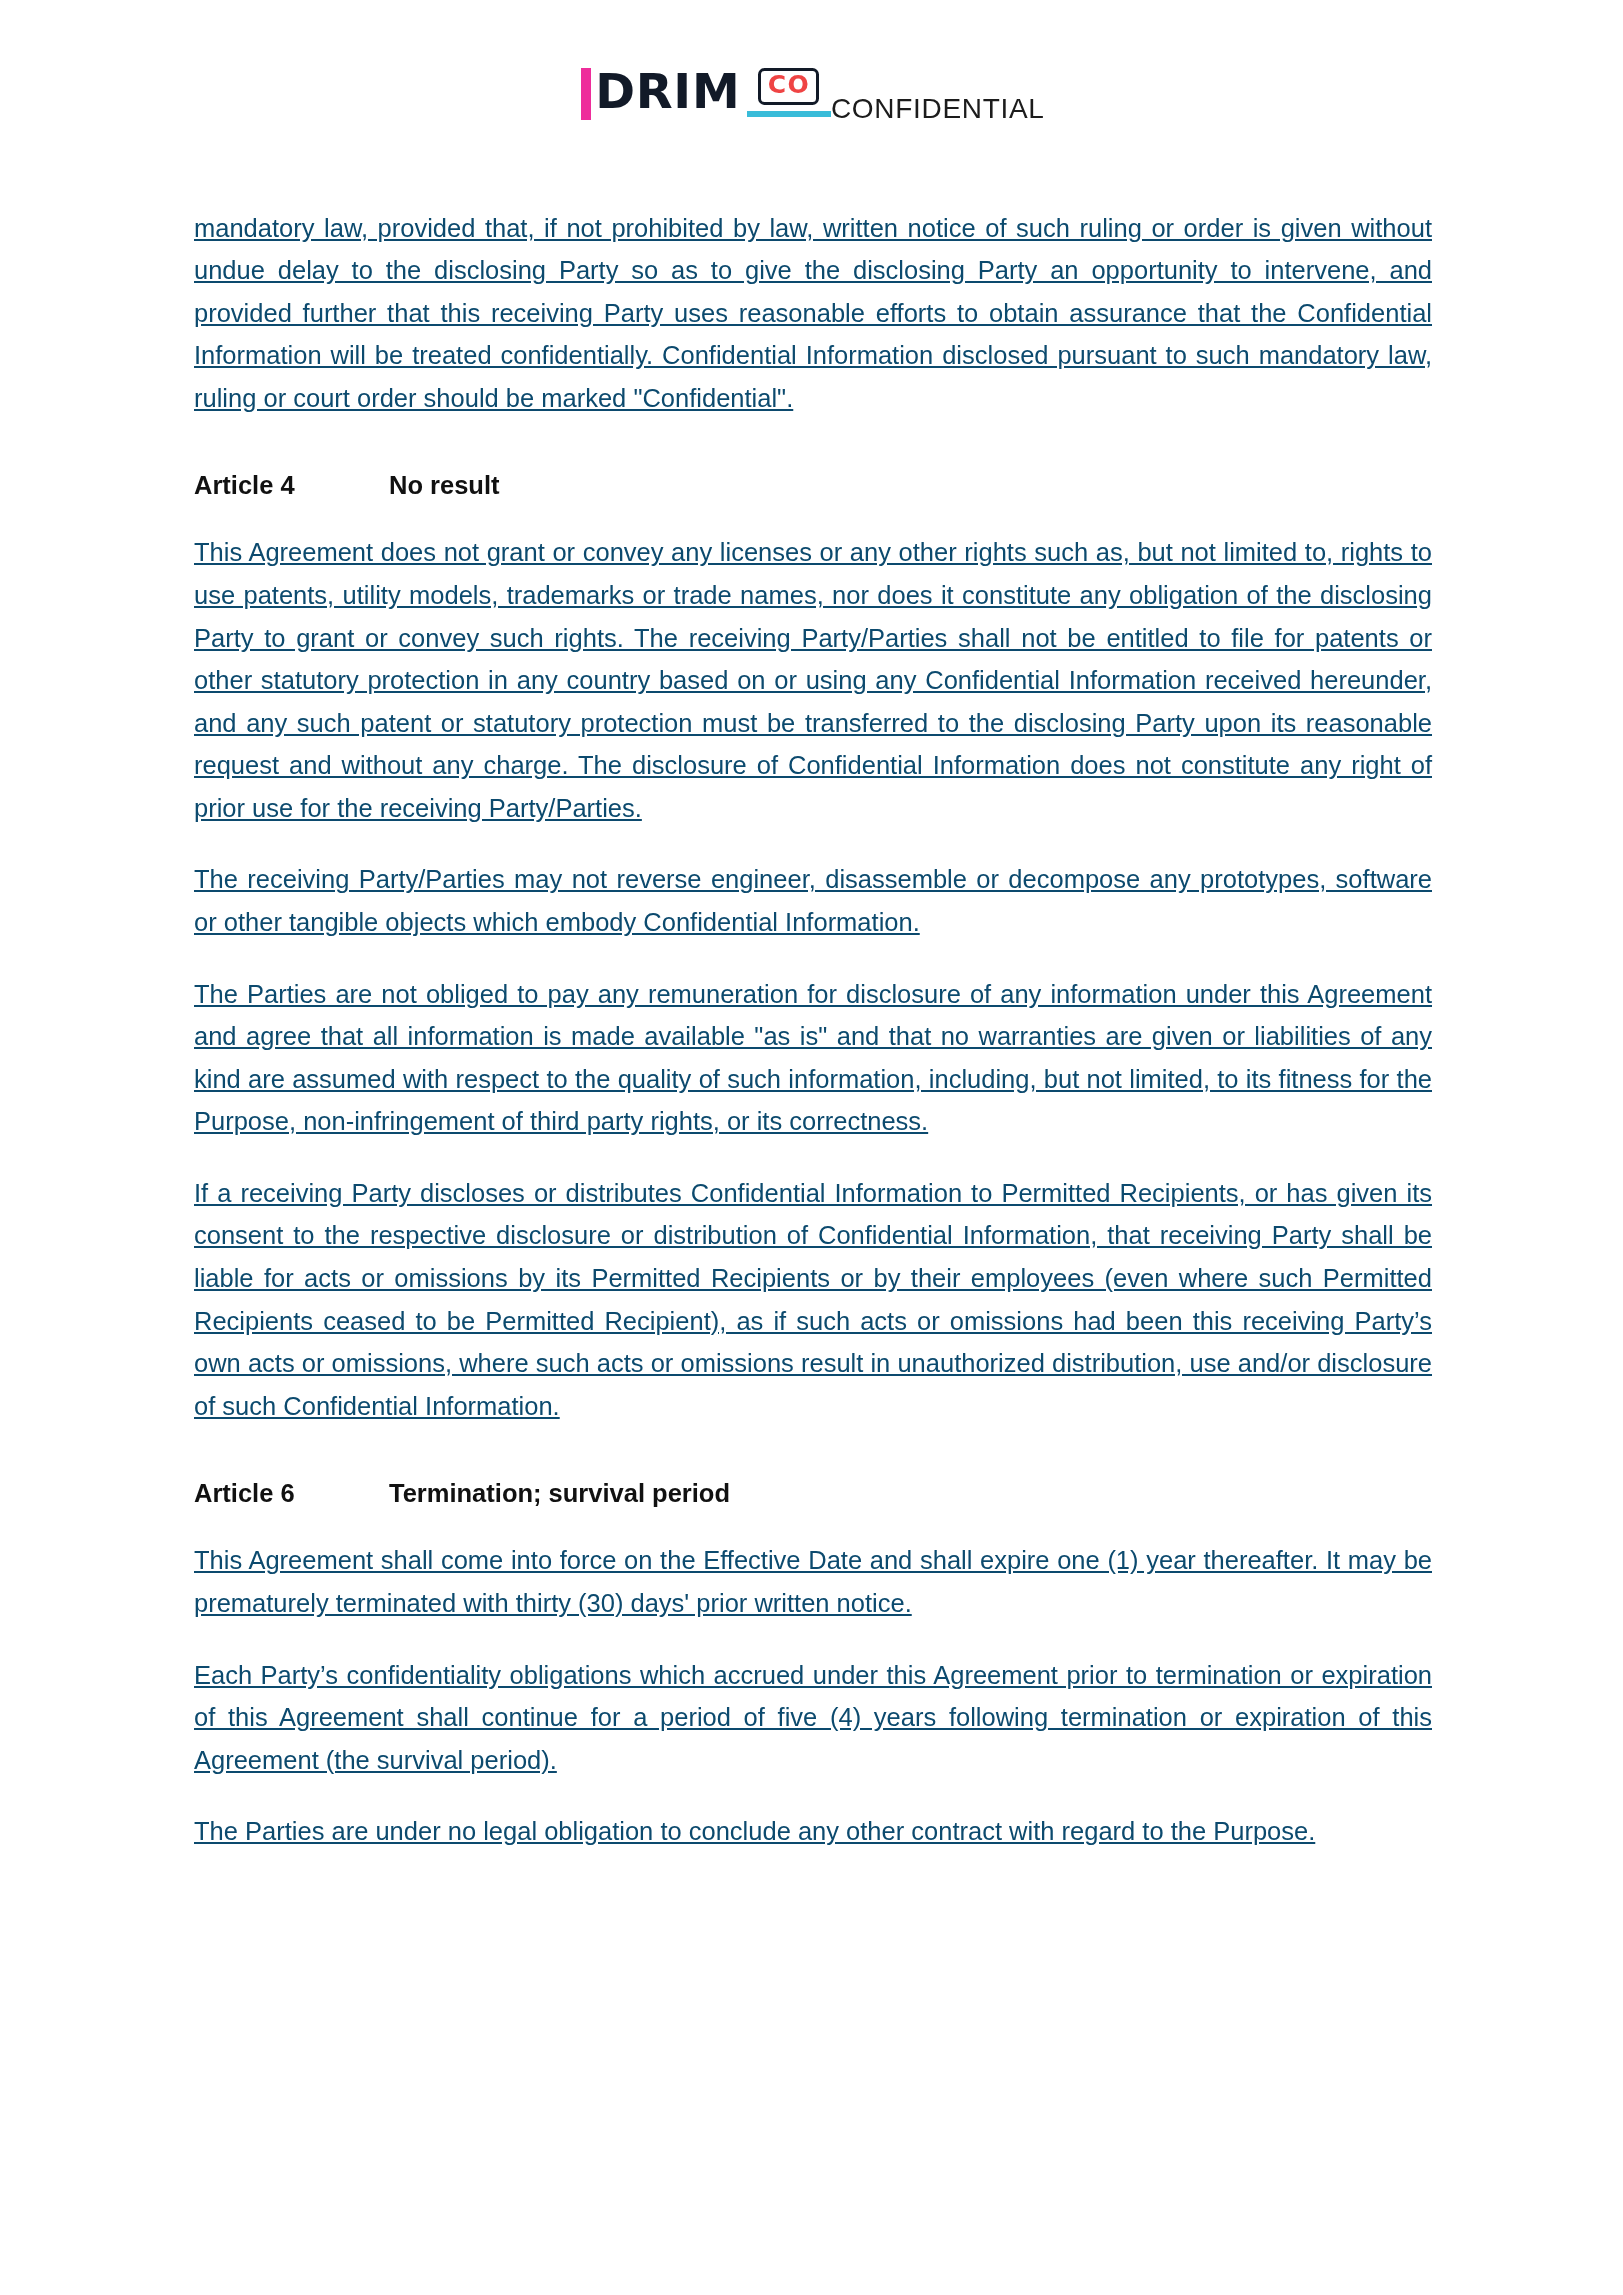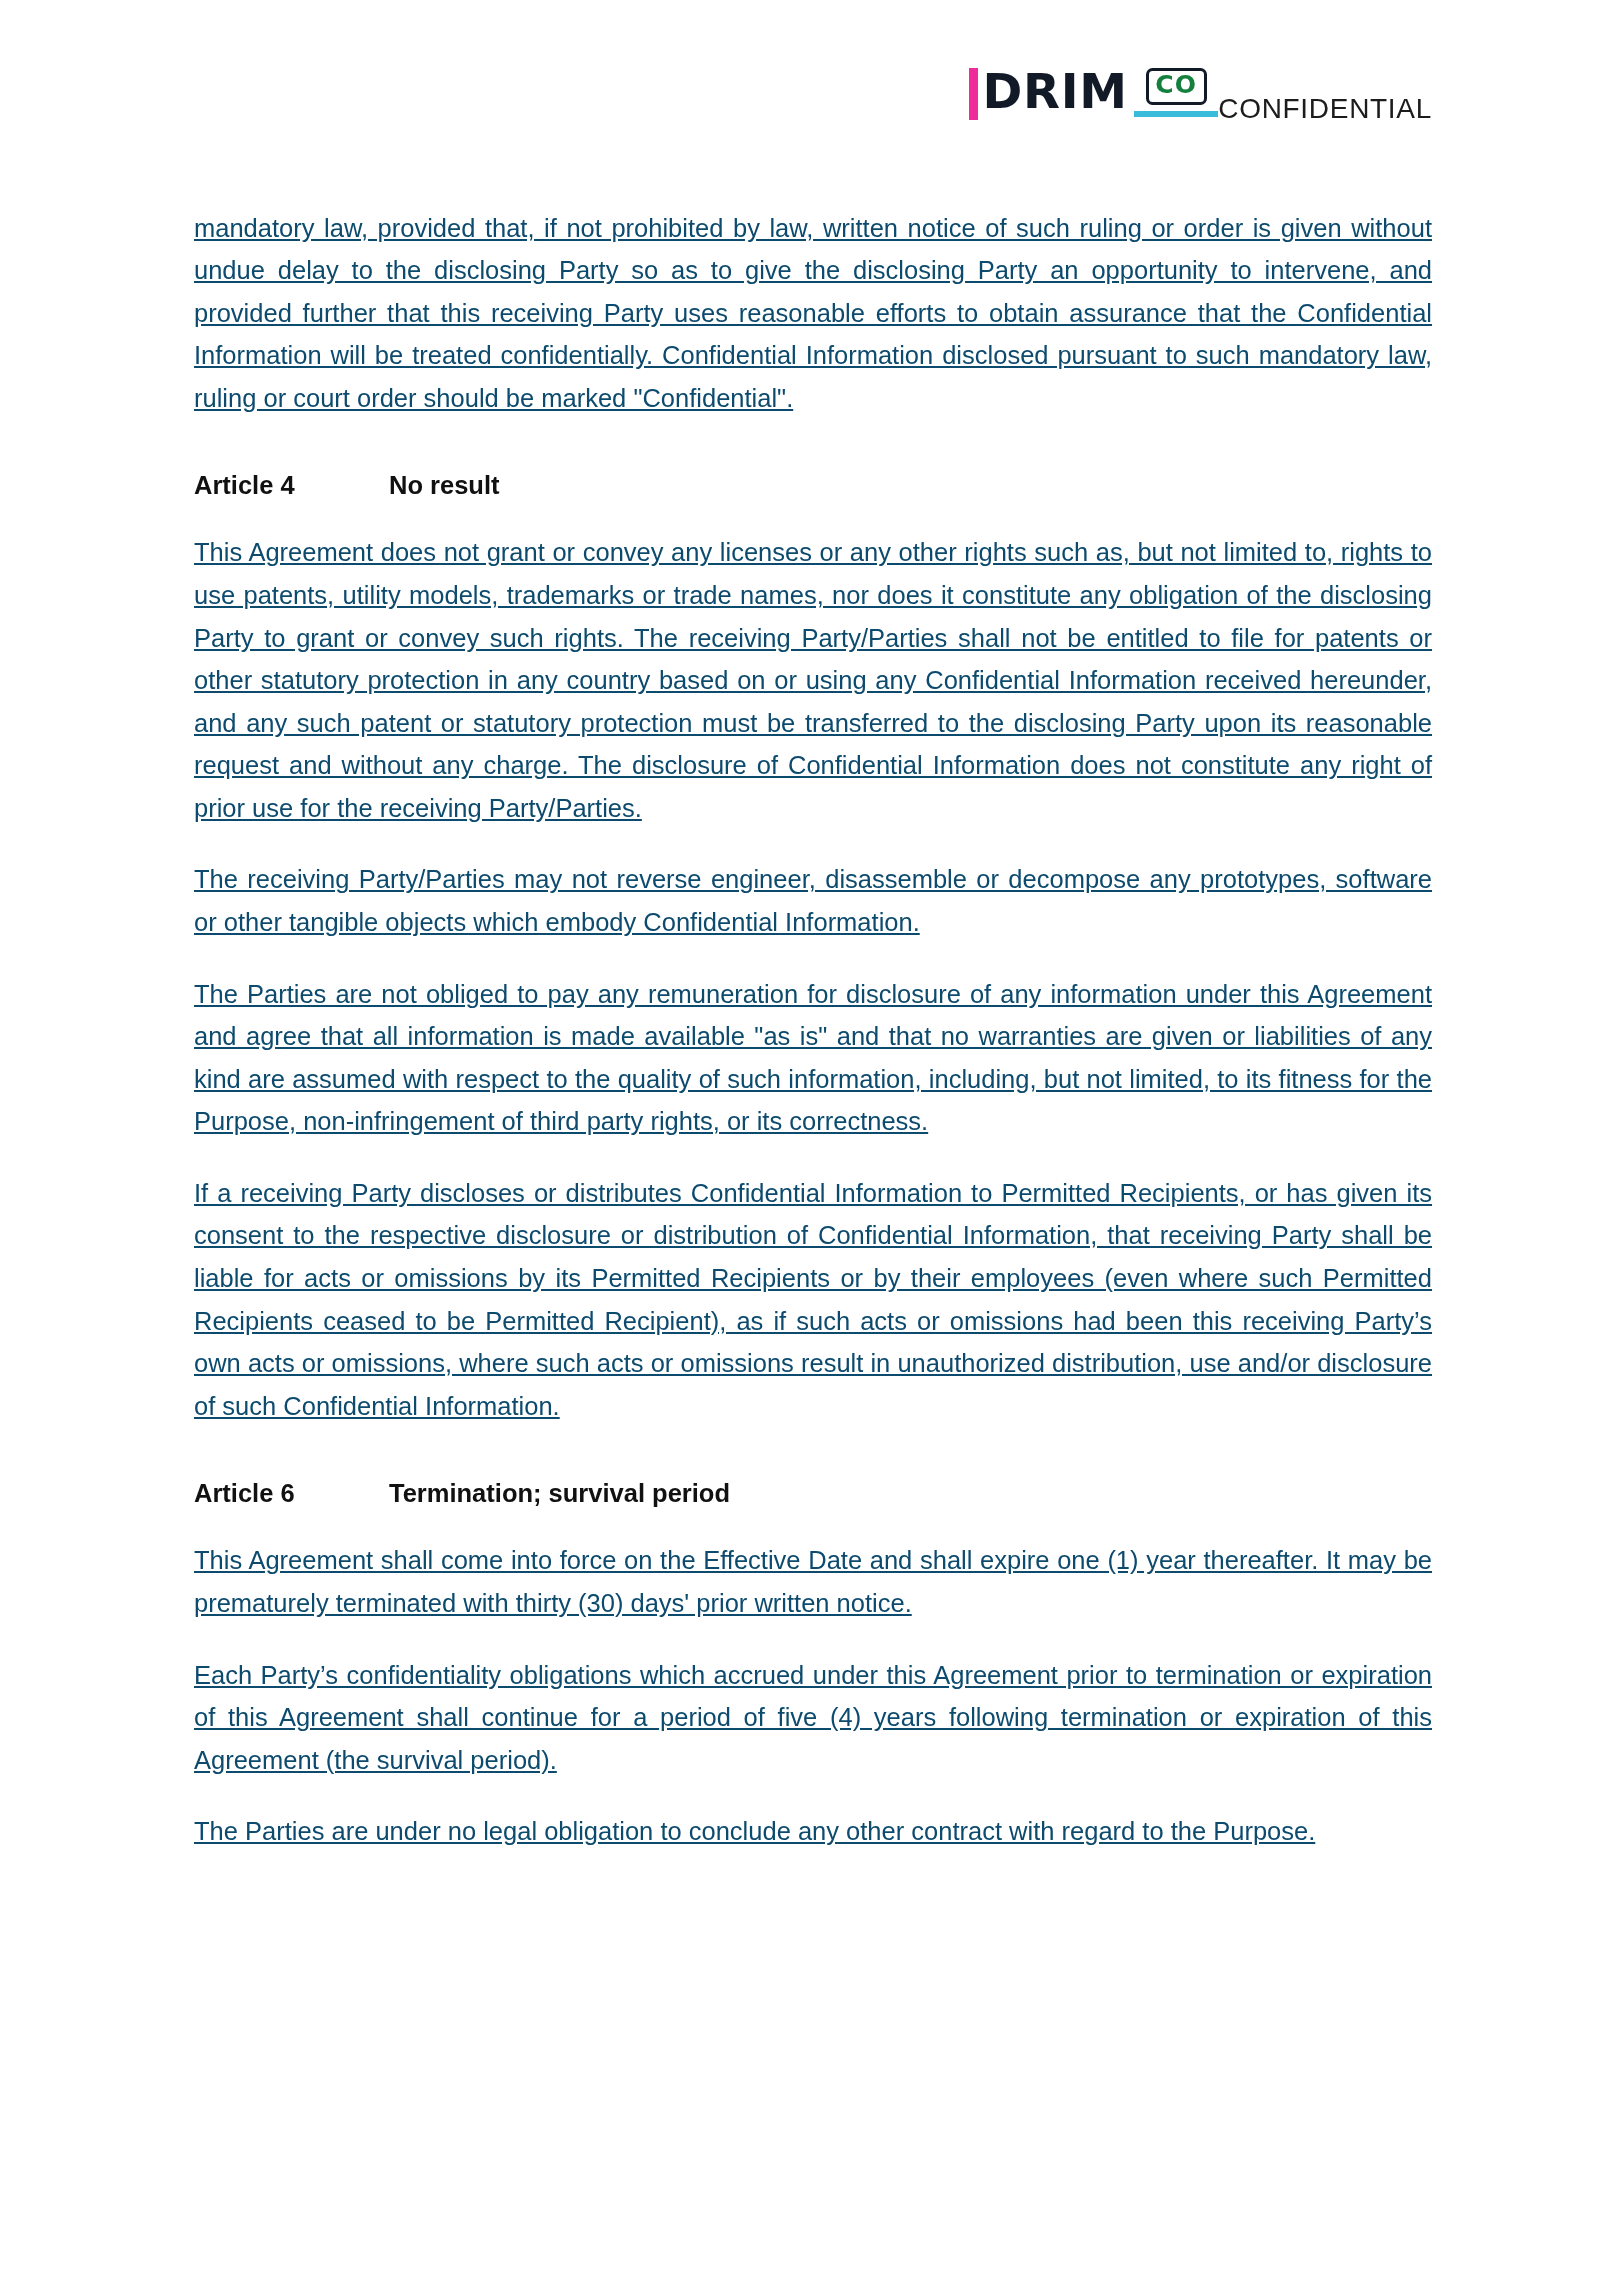--- a/index.html
+++ b/index.html
@@ -11,21 +11,21 @@
     background: #ffffff;
     font-family: "Liberation Sans", sans-serif;
     color: #161616;
     padding: 65px 191px 0 194px;
     overflow: hidden;
   }
 
   
   .header {
     display: flex;
-    justify-content: flex-end;
+    justify-content: center;
     align-items: flex-start;
     margin-bottom: 82px;
   }
   .logo {
     display: flex;
     align-items: flex-start;
   }
   .logo-bar {
     width: 9.2px;
     height: 52px;
@@ -49,21 +49,21 @@
     margin-top: 2.6px;
   }
   .logo-co-box {
     border: 3.9px solid #121a28;
     border-radius: 6.5px;
     padding: 0.7px 6.5px 2px 6.5px;
     font-family: "DejaVu Sans", sans-serif;
     font-size: 25px;
     font-weight: 800;
     letter-spacing: 1.3px;
-    color: #15803d;
+    color: #ef4444;
     line-height: 1.15;
   }
   .logo-underline {
     width: 84px;
     height: 5.9px;
     background: #39bcd9;
     margin-top: 5.9px;
   }
   .confidential {
     font-size: 28px;

